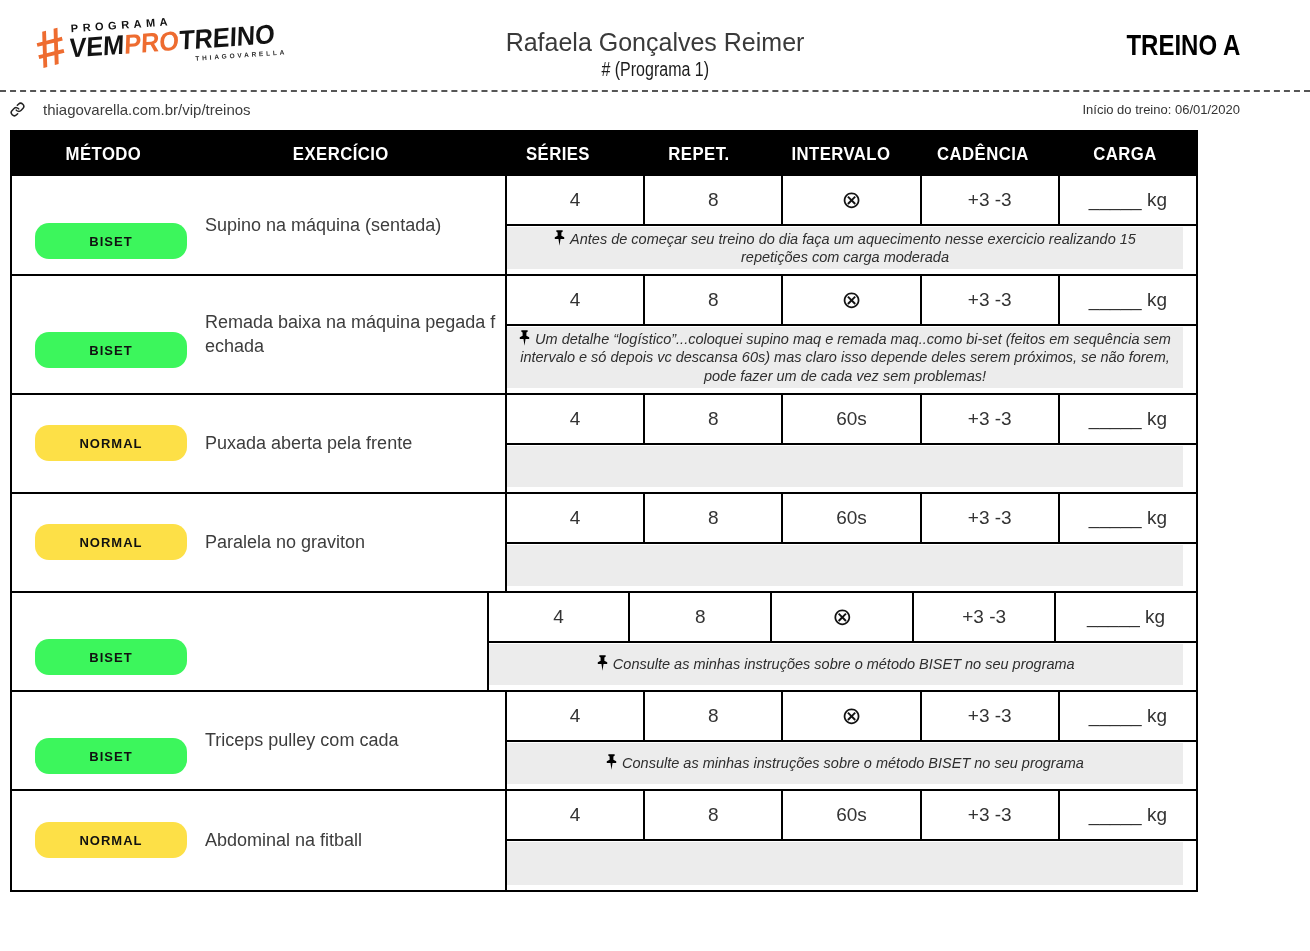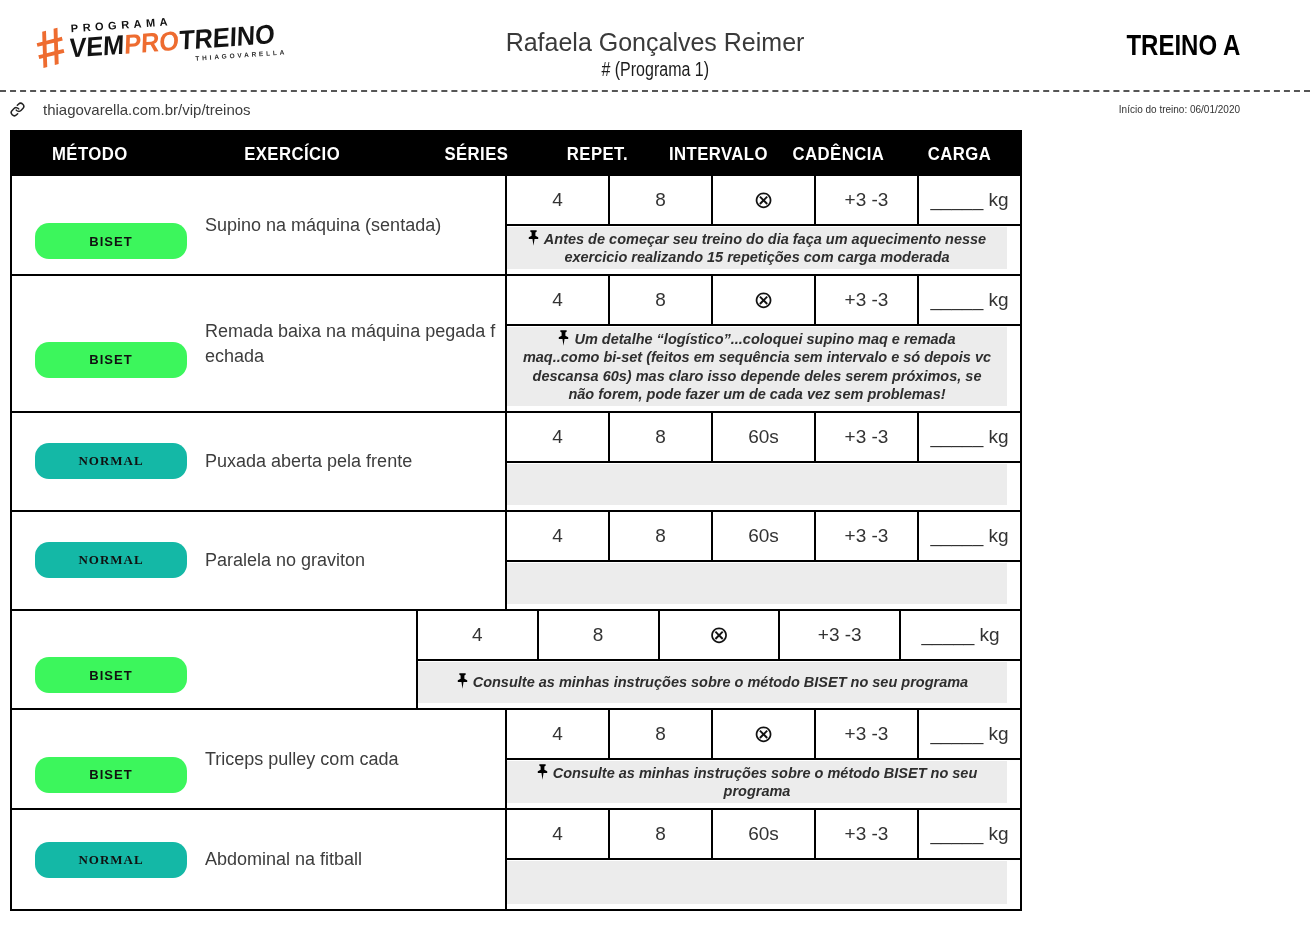--- a/index.html
+++ b/index.html
@@ -57,59 +57,59 @@
 
   .dashed-divider { border-top: 2px dashed #555; width: 1310px; }
 
   
   .subbar {
     height: 32px; display: flex; justify-content: space-between;
     align-items: center; padding: 2px 70px 0 10px;
   }
   .site-link { display: flex; align-items: center; gap: 18px; font-size: 15px; color: #3d3d3d; }
   .site-link svg { display: block; }
-  .start-date { font-size: 10px; color: #333; }
+  .start-date { font-size: 13px; color: #333; }
 
   
-  .sheet { margin: 6px 0 0 10px; width: 1012px; border: 2px solid #000; background:#fff; }
+  .sheet { margin: 6px 0 0 10px; width: 1188px; border: 2px solid #000; background:#fff; }
   .thead { display: flex; background: #000; color: #fff; height: 44px; align-items: center; }
   .th { text-align: center; font-weight: 700; font-size: 19px; letter-spacing: 0.5px;
         transform: scaleX(0.88); transform-origin: center; }
   .th-method { width: 190px; }
   .th-exercise { width: 303px; }
   .th-val { width: 147.4px; }
 
   .block { display: flex; border-bottom: 2px solid #000; min-height: 99px; }
   .block:last-child { border-bottom: none; }
   .left-cell { width: 493px; display: flex; align-items: center; }
   .pill {
     margin-left: 23px; width: 152px; height: 36px; border-radius: 14px;
     display: flex; align-items: center; justify-content: center;
     font-size: 13px; font-weight: 700; letter-spacing: 1px; color: #111;
     flex-shrink: 0;
   }
   .pill.biset { background: #3cf65c; margin-top: 32px; }
-  .pill.normal { background: #14b8a6; font-family: Liberation Serif, serif; }
+  .pill.normal { background: #fde047; }
   .ex-name {
     margin-left: 18px; width: 300px; font-size: 18px; color: #3d3d3d;
     line-height: 1.35; word-break: break-all;
   }
   .right-cell { width: 737px; display: flex; flex-direction: column; border-left: 2px solid #000; }
   .vals { display: flex; height: 50px; border-bottom: 2px solid #000; flex-shrink: 0; }
   .val {
     flex: 1; display: flex; align-items: center; justify-content: center;
     font-size: 19px; color: #333;
   }
   .val + .val { border-left: 2px solid #000; }
   .val.sym { font-size: 24px; font-family: "DejaVu Sans", sans-serif; color: #111; }
   .note-area { flex: 1; display: flex; flex-direction: column; }
   .note-band {
     flex: 1; margin: 1px 13px 5px 0; background: #ececec;
     display: flex; align-items: center; justify-content: center;
-    min-height: 40px; padding: 3px 12px; text-align: center; font-weight: bold;
+    min-height: 40px; padding: 3px 12px; text-align: center;
   }
   .note-content { font-size: 14.5px; font-style: italic; color: #2e2e2e; line-height: 1.25; max-width: 705px; }
   .note-content svg { vertical-align: -2px; margin-right: 5px; }
 </style>
 </head>
 <body>
 
 <div class="page">
 
   <div class="topbar">

